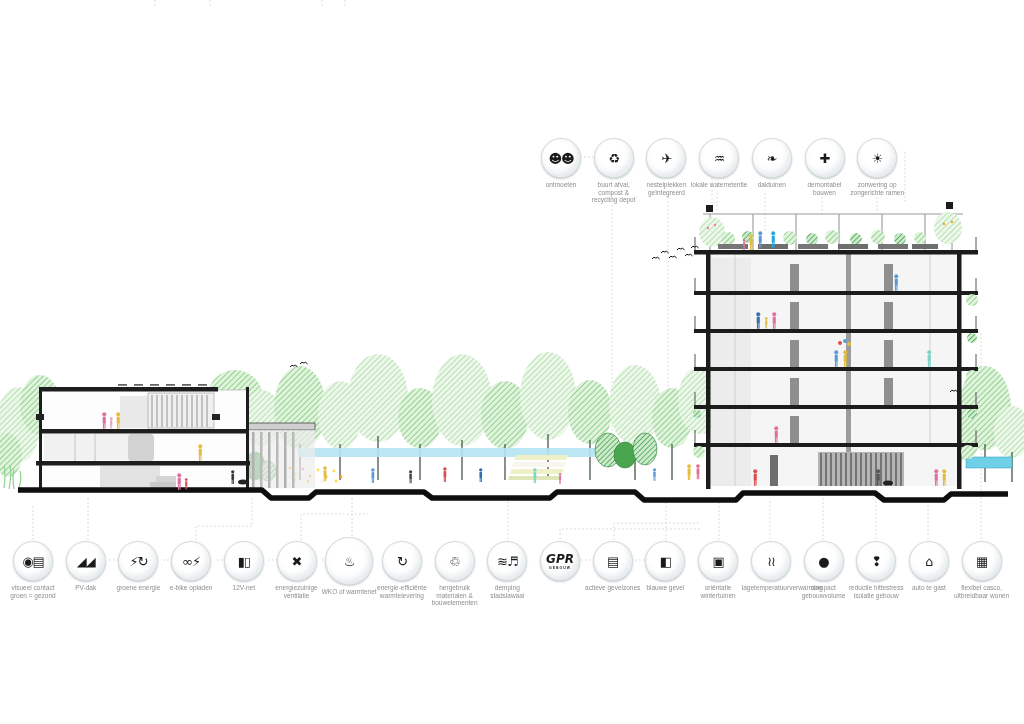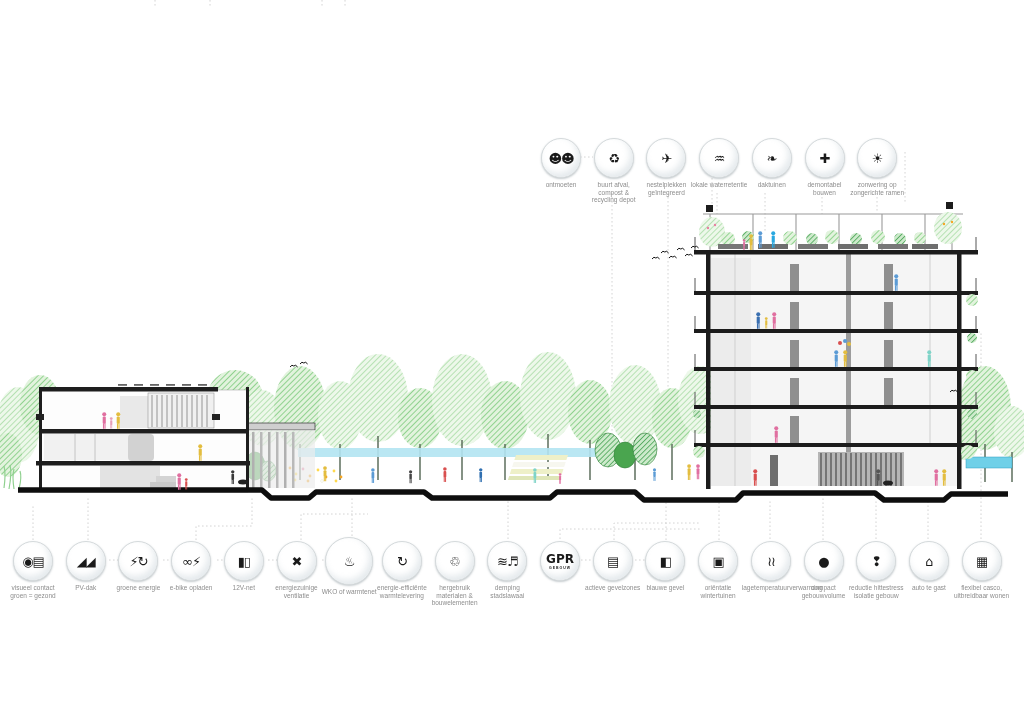--- a/index.html
+++ b/index.html
@@ -7,21 +7,21 @@
          font-family:"Liberation Sans",sans-serif;}
   #scene{position:absolute;left:0;top:0;}
   .sus-icon{position:absolute;width:64px;margin-left:-32px;display:flex;flex-direction:column;
             align-items:center;text-align:center;}
   .sus-icon .circle{width:38px;height:38px;border-radius:50%;background:#ffffff;
       border:1px solid #d5dadc;display:flex;flex-direction:column;align-items:center;justify-content:center;
       box-shadow:0 1px 2px rgba(90,105,115,.35), inset -3px -4px 6px rgba(160,178,190,.28);}
   .sus-icon.big .circle{width:46px;height:46px;margin-top:-4px;}
   .sus-icon .glyph{font-family:"DejaVu Sans",sans-serif;font-size:13px;line-height:13px;color:#1a1a1a;
       letter-spacing:-1px;}
-  .sus-icon.logo .glyph{font-family:"DejaVu Sans",sans-serif;font-weight:bold;
+  .sus-icon.logo .glyph{font-family:"DejaVu Sans",sans-serif;font-weight:bold;font-style:italic;
       font-size:12px;letter-spacing:0;}
   .sus-icon.logo .sub{font-size:3.5px;letter-spacing:1px;color:#1a1a1a;font-weight:bold;}
   .sus-icon .label{margin-top:3px;font-size:6.5px;line-height:7.5px;color:#8d8d8d;max-width:58px;}
 </style>
 </head>
 <body>
 
 <div class="stage">
 
 <svg id="scene" width="1024" height="724" viewBox="0 0 1024 724">

